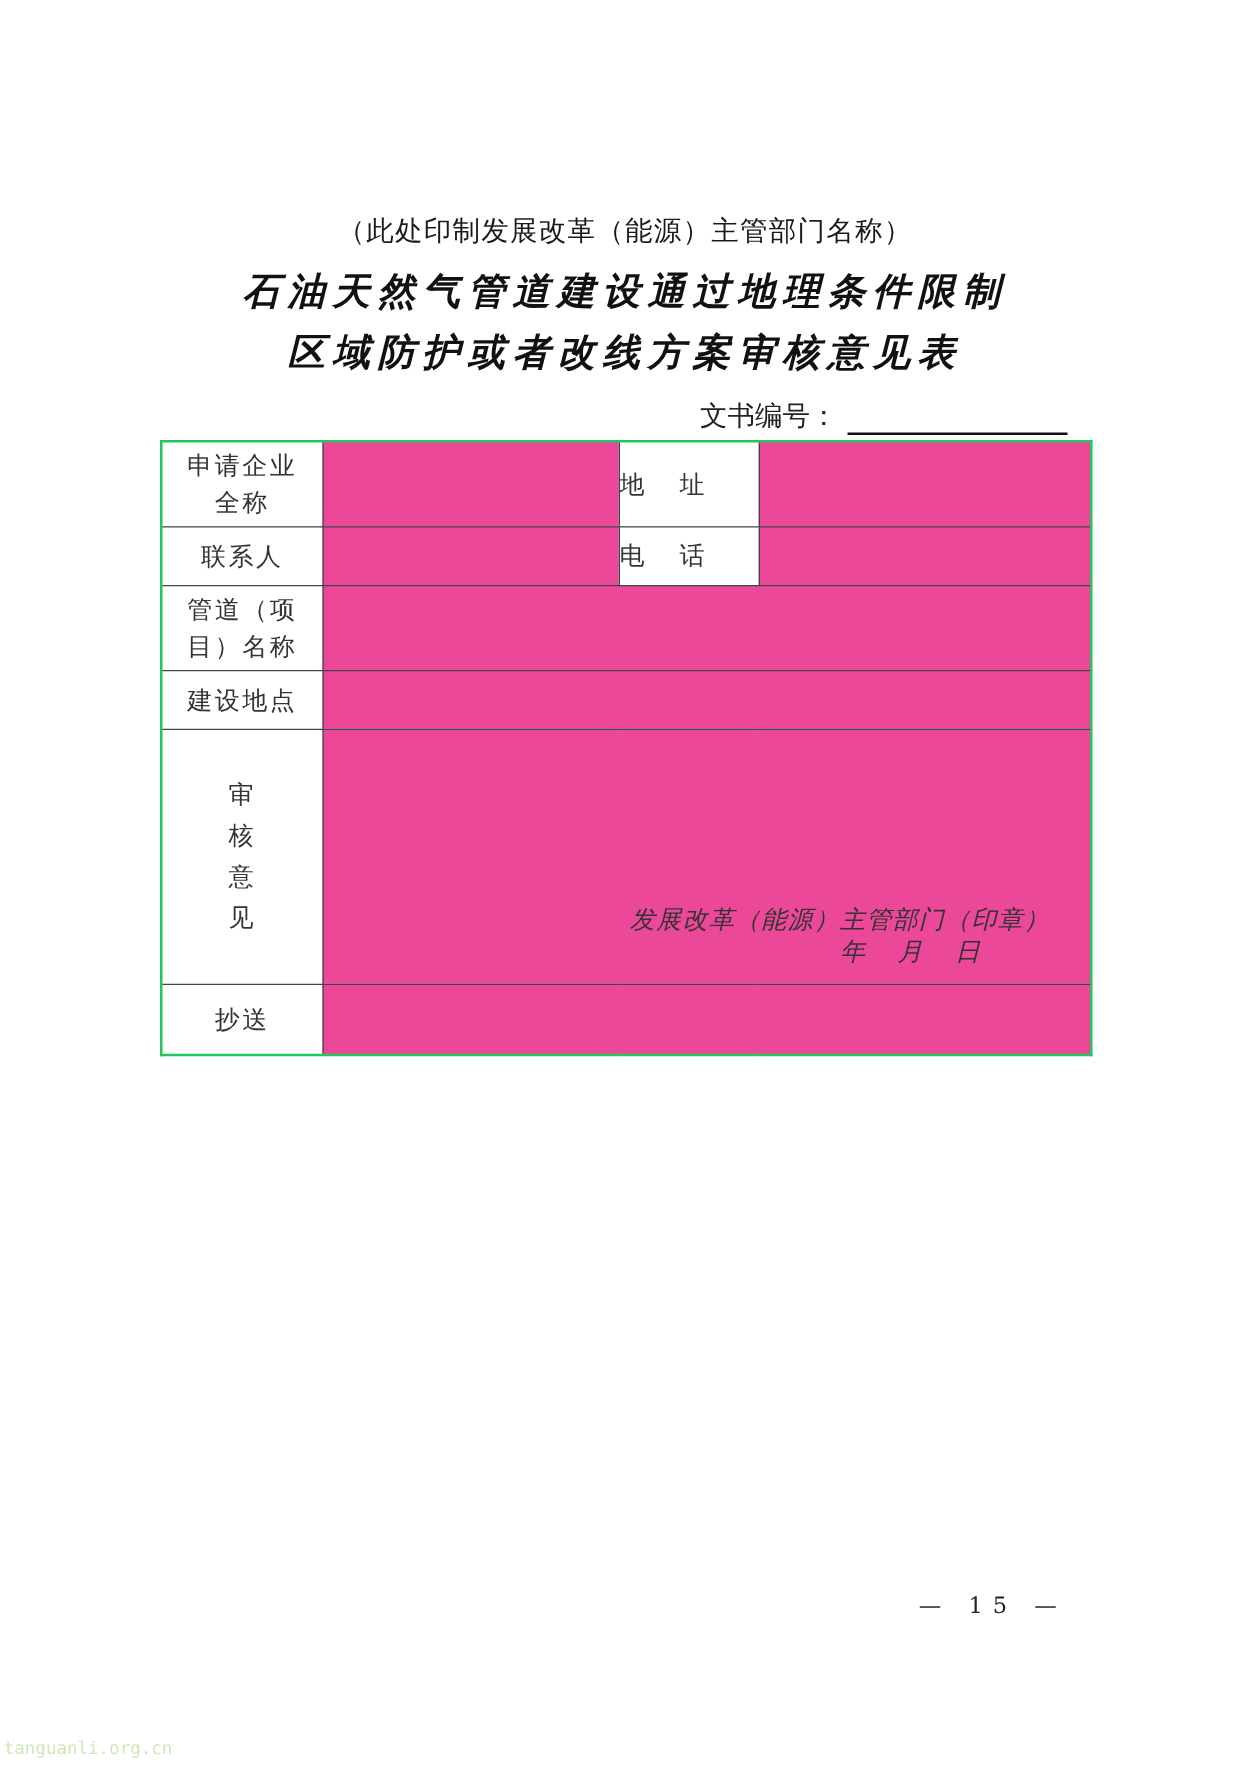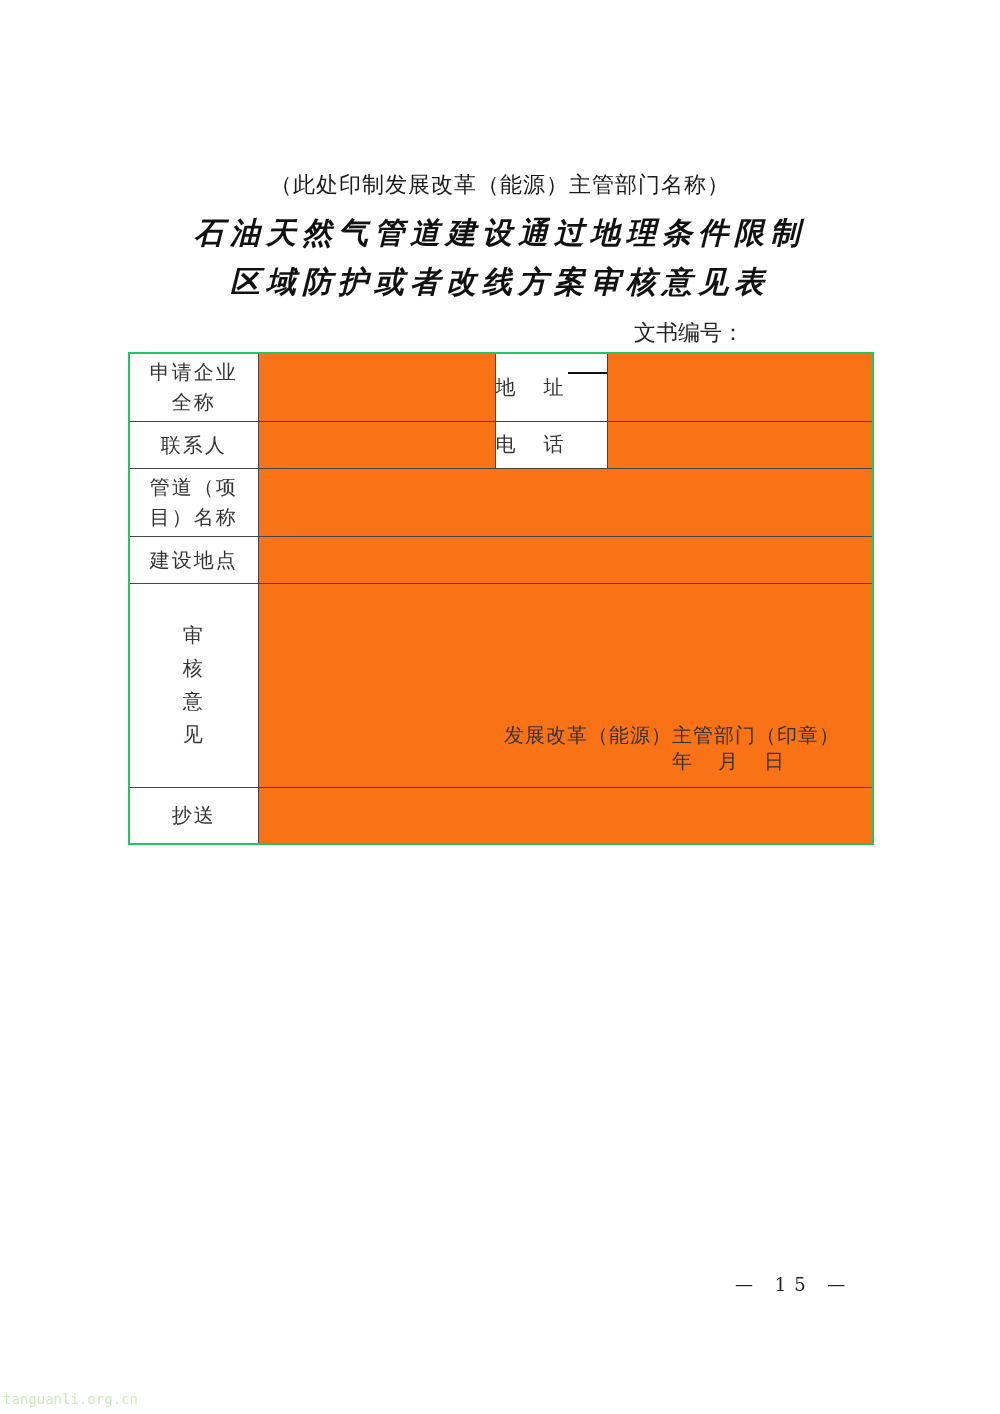--- a/index.html
+++ b/index.html
@@ -14,38 +14,38 @@
     }
     .title-line {
       position: absolute; left: 0; width: 1000px; text-align: center;
       font-size: 30px; font-weight: bold; letter-spacing: 6px; color: #111;
       font-style: italic;
     }
     .t1 { top: 213px; }
     .t2 { top: 262px; }
     .docno {
       position: absolute; top: 318px; left: 560px; font-size: 22px; color: #222;
-      display: flex; align-items: flex-end; flex-direction: column;
+      display: flex; align-items: flex-end;
     }
     .docno-line {
       display: inline-block; width: 176px; border-bottom: 2px solid #111;
       height: 24px; margin-left: 8px;
     }
     table.form {
       position: absolute; top: 352px; left: 128px; width: 744px;
       border-collapse: collapse; border: 2px solid #22c55e;
       table-layout: fixed;
     }
     table.form td {
       border: 1px solid #444; font-size: 20px; color: #333; padding: 0;
       vertical-align: middle;
     }
     td.lbl { text-align: center; line-height: 30px; letter-spacing: 2px; }
     td.lbl-sp { letter-spacing: 28px; padding-left: 28px; }
-    td.val { background: #f97316; }
+    td.val { background: #ec4899; font-style: italic; }
     .vertical { display: flex; flex-direction: column; align-items: center; line-height: 33px; }
     .sig {
       position: relative; height: 100%;
     }
     .sig-dept { position: absolute; right: 32px; bottom: 38px; font-size: 20px; letter-spacing: 1px; }
     .sig-date { position: absolute; right: 62px; bottom: 12px; font-size: 20px; letter-spacing: 26px; }
     .page-no {
       position: absolute; top: 1274px; left: 735px; font-size: 18px; color: #222;
       letter-spacing: 8px;
     }

